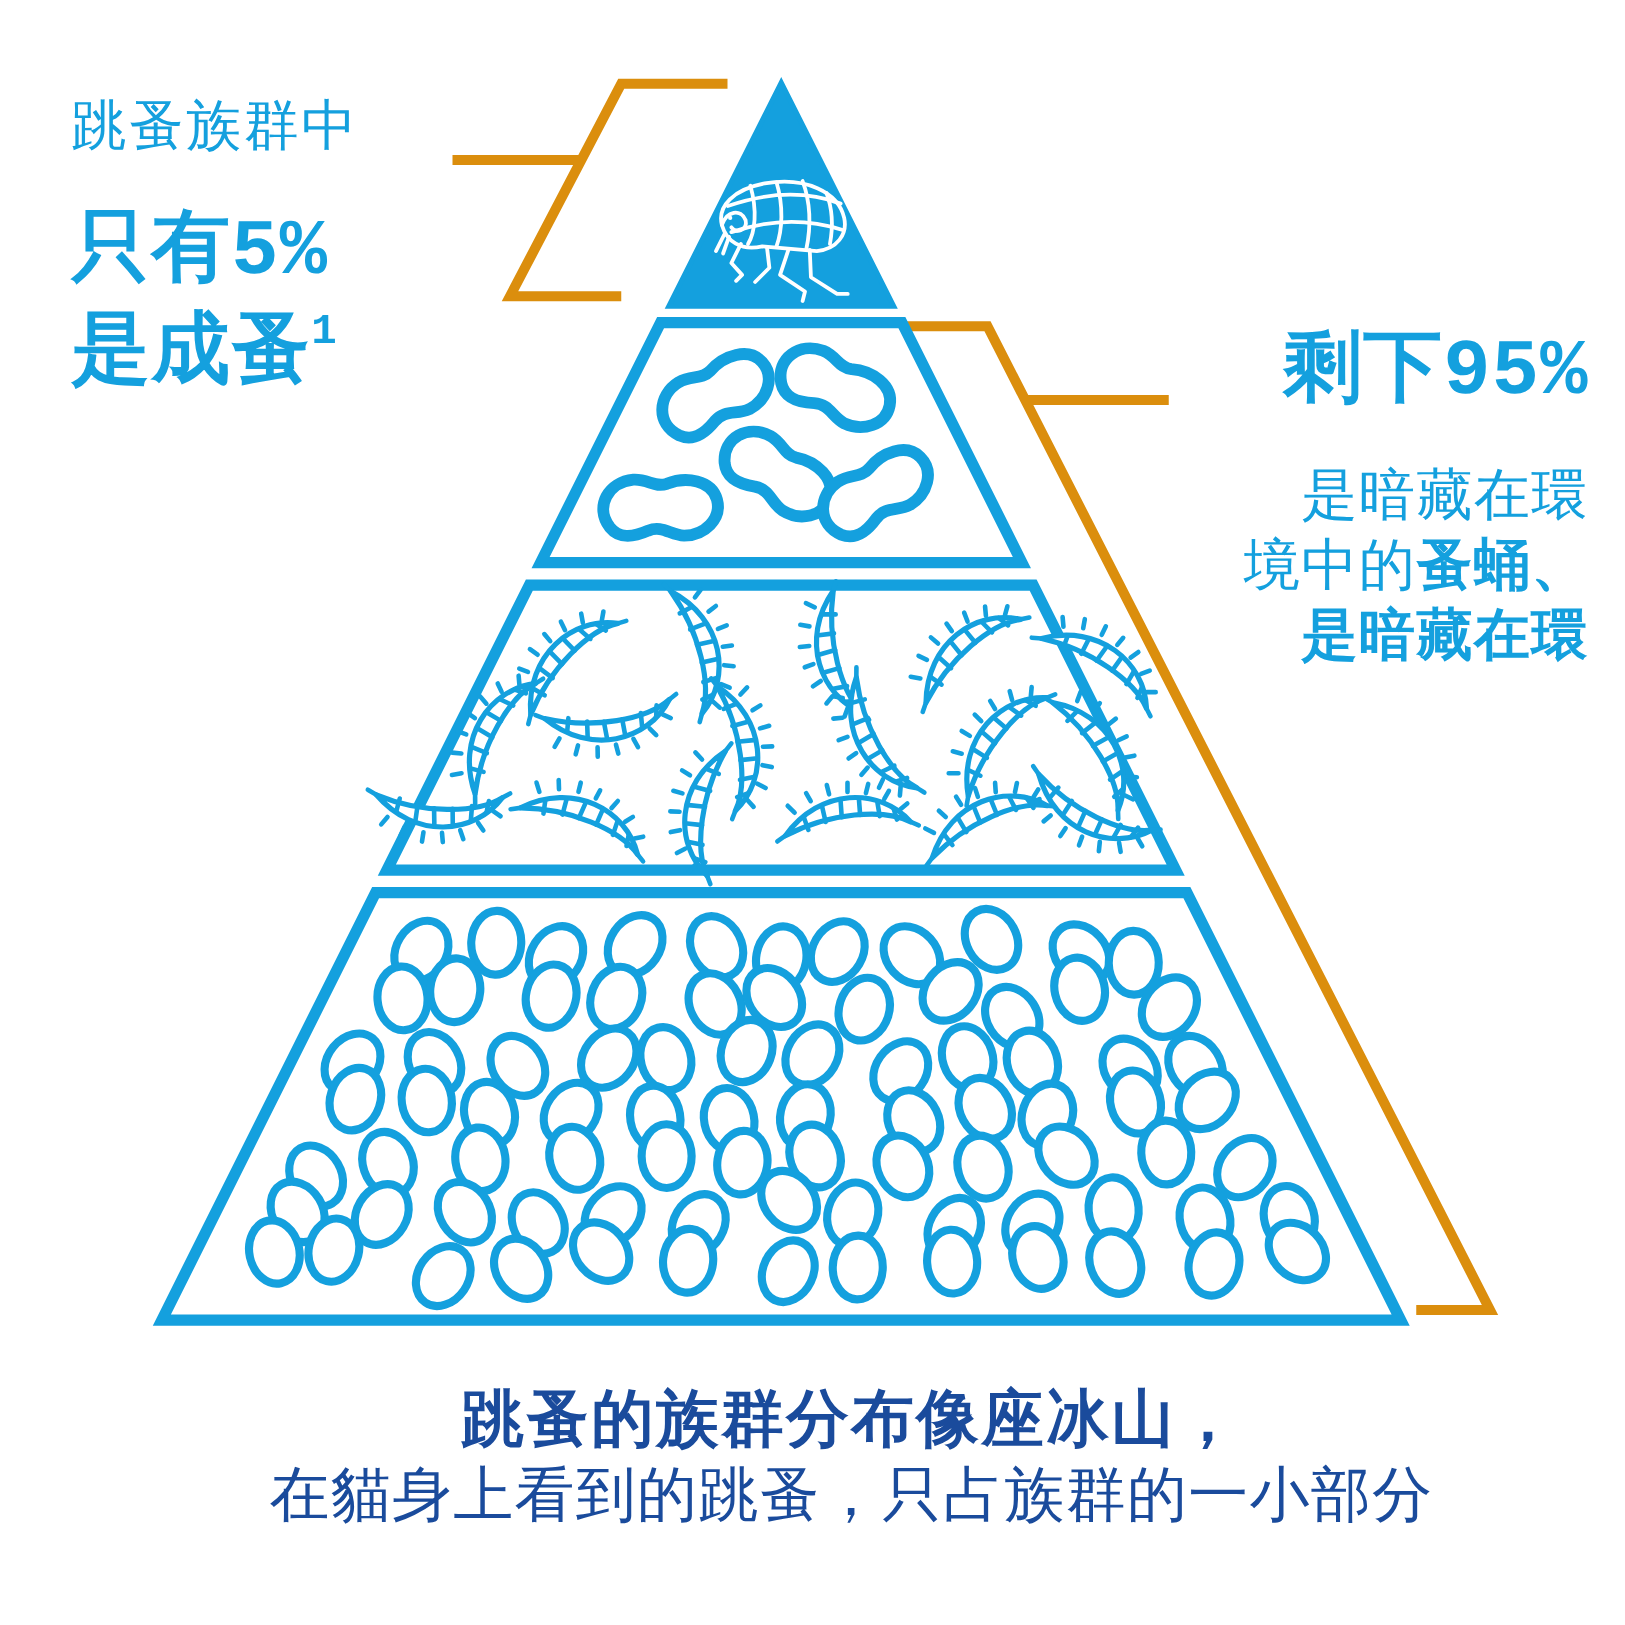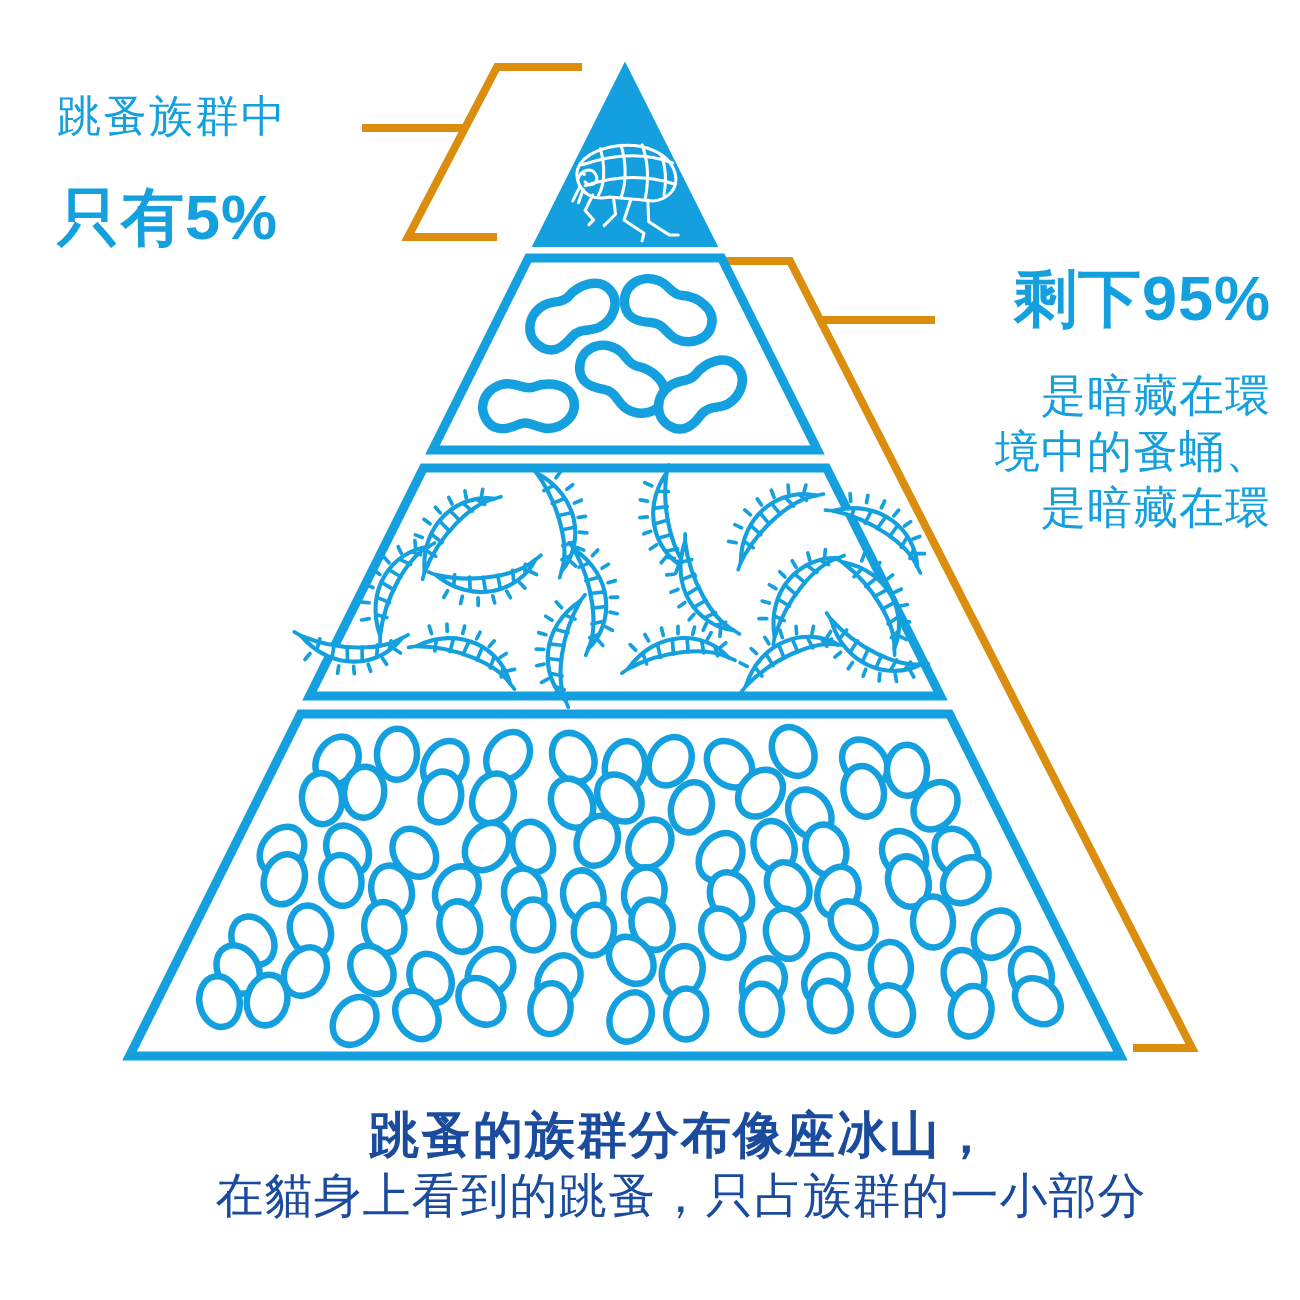--- a/index.html
+++ b/index.html
@@ -21,30 +21,30 @@
   .tier-outline{fill:var(--white);stroke:var(--blue);stroke-width:9;stroke-linejoin:miter;}
   .tier-solid{fill:var(--blue);stroke:var(--blue);stroke-width:4;stroke-linejoin:miter;}
   .bracket{fill:none;stroke:var(--orange);stroke-width:8;stroke-linecap:butt;stroke-linejoin:miter;}
   .flea-art{fill:none;stroke:var(--white);stroke-width:3.2;stroke-linecap:round;stroke-linejoin:round;}
   .bean{fill:var(--white);stroke:var(--blue);stroke-width:9.5;stroke-linejoin:round;}
   .larva-line{fill:none;stroke:var(--blue);stroke-width:4;stroke-linecap:round;stroke-linejoin:round;}
   .larva-body{fill:var(--white);stroke:var(--blue);stroke-width:4.5;stroke-linecap:round;stroke-linejoin:round;}
   .egg{fill:var(--white);stroke:var(--blue);stroke-width:6.5;}
 
   .callout{position:absolute;color:var(--blue);}
-  .callout-left{left:57px;top:76px;width:380px;margin-top:15px;}
+  .callout-left{left:57px;top:76px;width:380px;}
   .intro-line{font-size:44px;line-height:50px;font-weight:500;letter-spacing:2px;}
-  .big-stat{font-size:63px;line-height:72px;font-weight:700;letter-spacing:1px;}
+  .big-stat{font-size:63px;line-height:72px;font-weight:700;letter-spacing:1px;font-family:Liberation Mono, monospace;}
   .stat-line1{margin-top:40px;}
   .stat-line2{margin-top:10px;}
   .big-stat sup{font-size:34px;font-weight:700;vertical-align:26px;line-height:0;}
 
   .callout-right{left:941px;top:262px;width:330px;text-align:right;}
   .right-desc{margin-top:34px;font-size:45px;line-height:56px;font-weight:400;letter-spacing:1px;}
-  .right-desc .bold{font-weight:400;}
+  .right-desc .bold{font-weight:700;}
 
   .caption{position:absolute;left:0;width:1300px;text-align:center;color:var(--navy);padding-left:31px;}
   .caption-line1{top:1102px;font-size:50px;font-weight:700;letter-spacing:2px;}
   .caption-line2{top:1164px;font-size:48px;font-weight:400;letter-spacing:1px;}
 </style>
 </head>
 <body>
 
 <div class="stage">
 
@@ -223,20 +223,21 @@
           <ellipse class="egg" cx="892.2" cy="1010.1" rx="20" ry="25.5" transform="rotate(-20.9 892.2 1010.1)"></ellipse>
           <ellipse class="egg" cx="971.2" cy="1011.2" rx="20" ry="25.5" transform="rotate(13.3 971.2 1011.2)"></ellipse>
           <ellipse class="egg" cx="1037.9" cy="1001.2" rx="20" ry="25.5" transform="rotate(-44.7 1037.9 1001.2)"></ellipse>
         </g>
     </g>
   </svg>
 
   <div class="callout callout-left">
     <div class="intro-line">跳蚤族群中</div>
     <div class="big-stat stat-line1">只有5%</div>
+    <div class="big-stat stat-line2"><span>是成蚤</span><sup>1</sup></div>
   </div>
 
   <div class="callout callout-right">
     <div class="big-stat">剩下95%</div>
     <div class="right-desc">
       <div>是暗藏在環</div>
       <div><span>境中的</span><span class="bold">蚤蛹、</span></div>
       <div class="bold">是暗藏在環</div>
     </div>
   </div>

